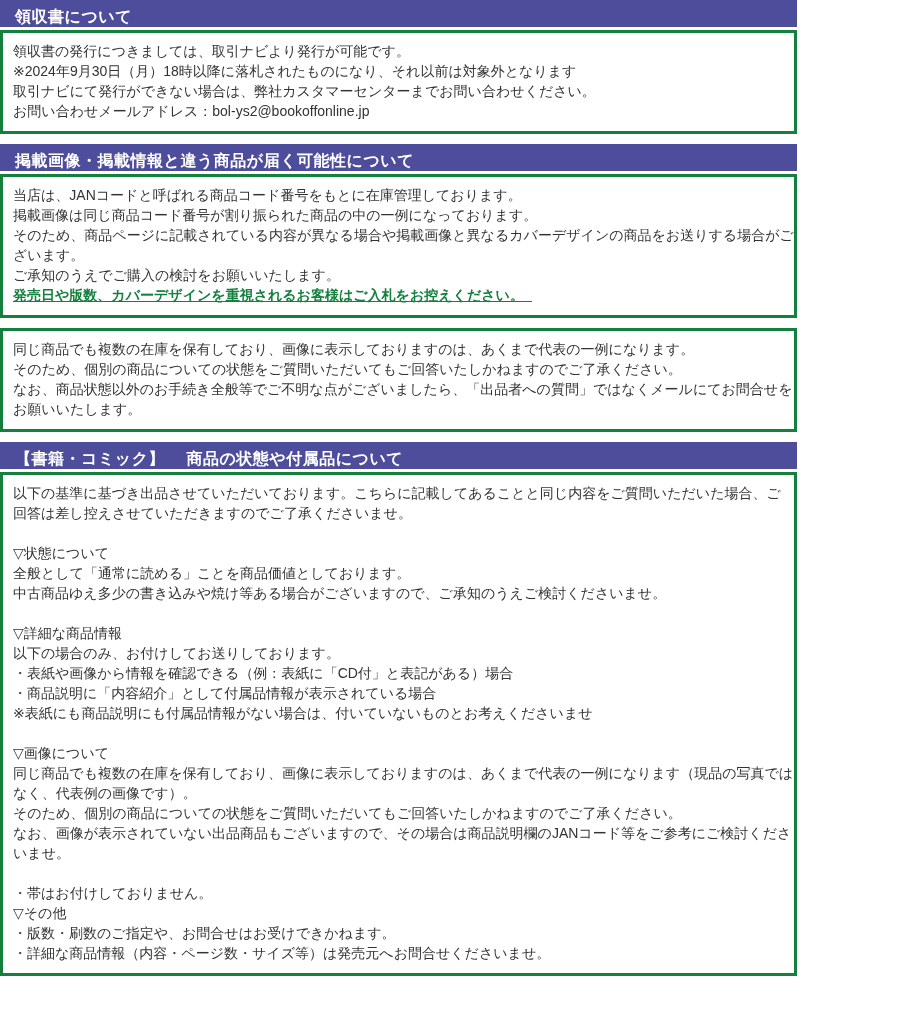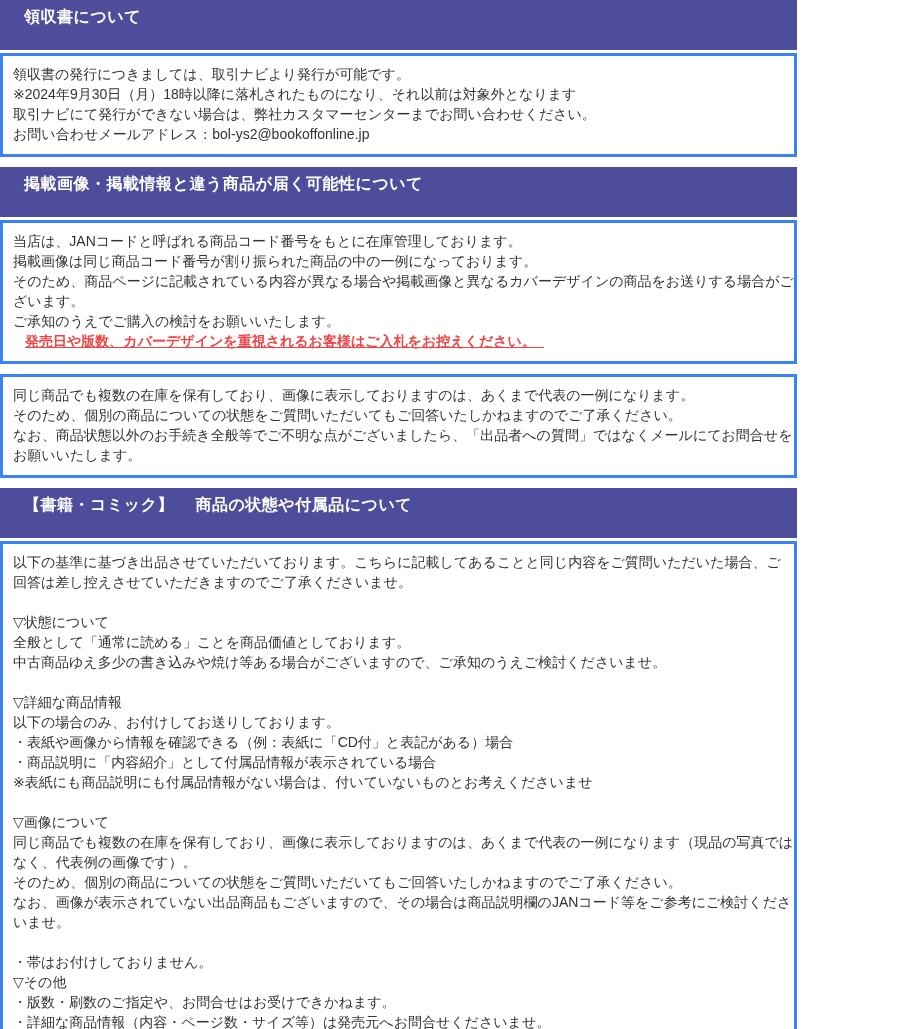--- a/index.html
+++ b/index.html
@@ -15,47 +15,46 @@
     overflow: hidden;
   }
   .content-col {
     width: 797px;
   }
   .section {
     margin: 0 0 10px 0;
   }
   .sec-header {
     box-sizing: border-box;
-    height: 50px;
+    height: 27px;
     line-height: 33px;
     background: #4d4d9c;
     color: #ffffff;
     font-weight: bold;
     font-size: 16px;
-    padding-left: 24px;
+    padding-left: 15px;
     letter-spacing: 0.5px;
   }
   .sec-body {
     box-sizing: border-box;
     margin-top: 3px;
-    border: 3px solid #3b82f6;
+    border: 3px solid #15803d;
     background: #ffffff;
     padding: 8px 0 10px 10px;
     font-size: 14px;
     line-height: 20px;
     color: #333333;
   }
   .line {
     min-height: 20px;
   }
   .line.red {
-    color: #ef4444;
+    color: #15803d;
     font-weight: bold;
     text-decoration: underline;
-    margin-left: 12px;
   }
   .line.red::after {
     
     content: "\00a0\00a0";
     text-decoration: underline;
   }
 </style>
 </head>
 <body>
 

